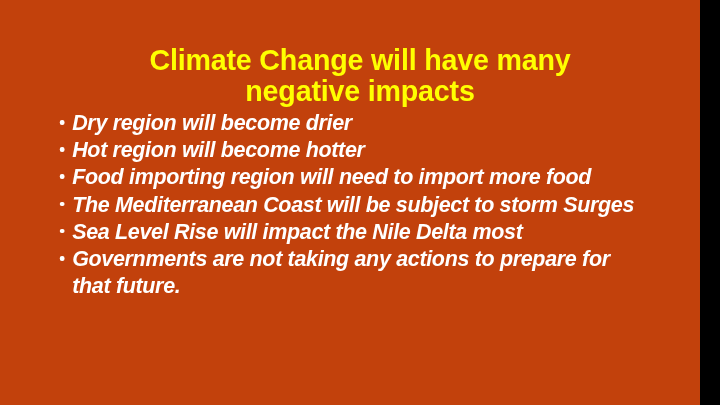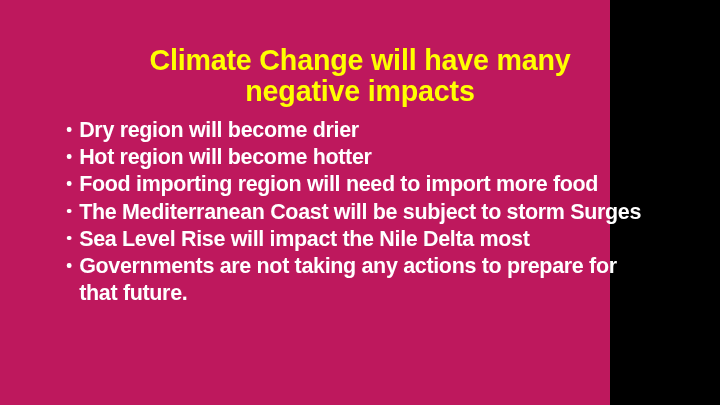--- a/index.html
+++ b/index.html
@@ -8,23 +8,23 @@
     background: #000000;
   }
   body {
     width: 720px;
     height: 405px;
     overflow: hidden;
     font-family: "Liberation Sans", sans-serif;
   }
   #slide {
     position: relative;
-    width: 610px;
+    width: 700px;
     height: 405px;
-    background: #be185d;
+    background: #c2410c;
     box-sizing: border-box;
   }
   #slide-title {
     position: absolute;
     left: 0;
     top: 24px;
     width: 720px;
     text-align: center;
     color: #FFFF00;
     font-family: "Liberation Sans", sans-serif;
@@ -34,23 +34,24 @@
     letter-spacing: -0.2px;
     transform: scaleX(0.955);
     transform-origin: center top;
     white-space: pre-line;
   }
   #bullet-list {
     position: absolute;
     left: 50px;
     top: 104px;
     width: 612px;
-    margin: 12px;
+    margin: 5px;
     padding: 0;
     list-style: none;
+    font-style: italic;
   }
   .bullet-item {
     position: relative;
     padding-left: 18px;
     margin: 0 0 0 0;
     color: #FFFFFF;
     font-family: "Liberation Sans", sans-serif;
     font-weight: bold;
     font-size: 22.5px;
     line-height: 27.2px;

